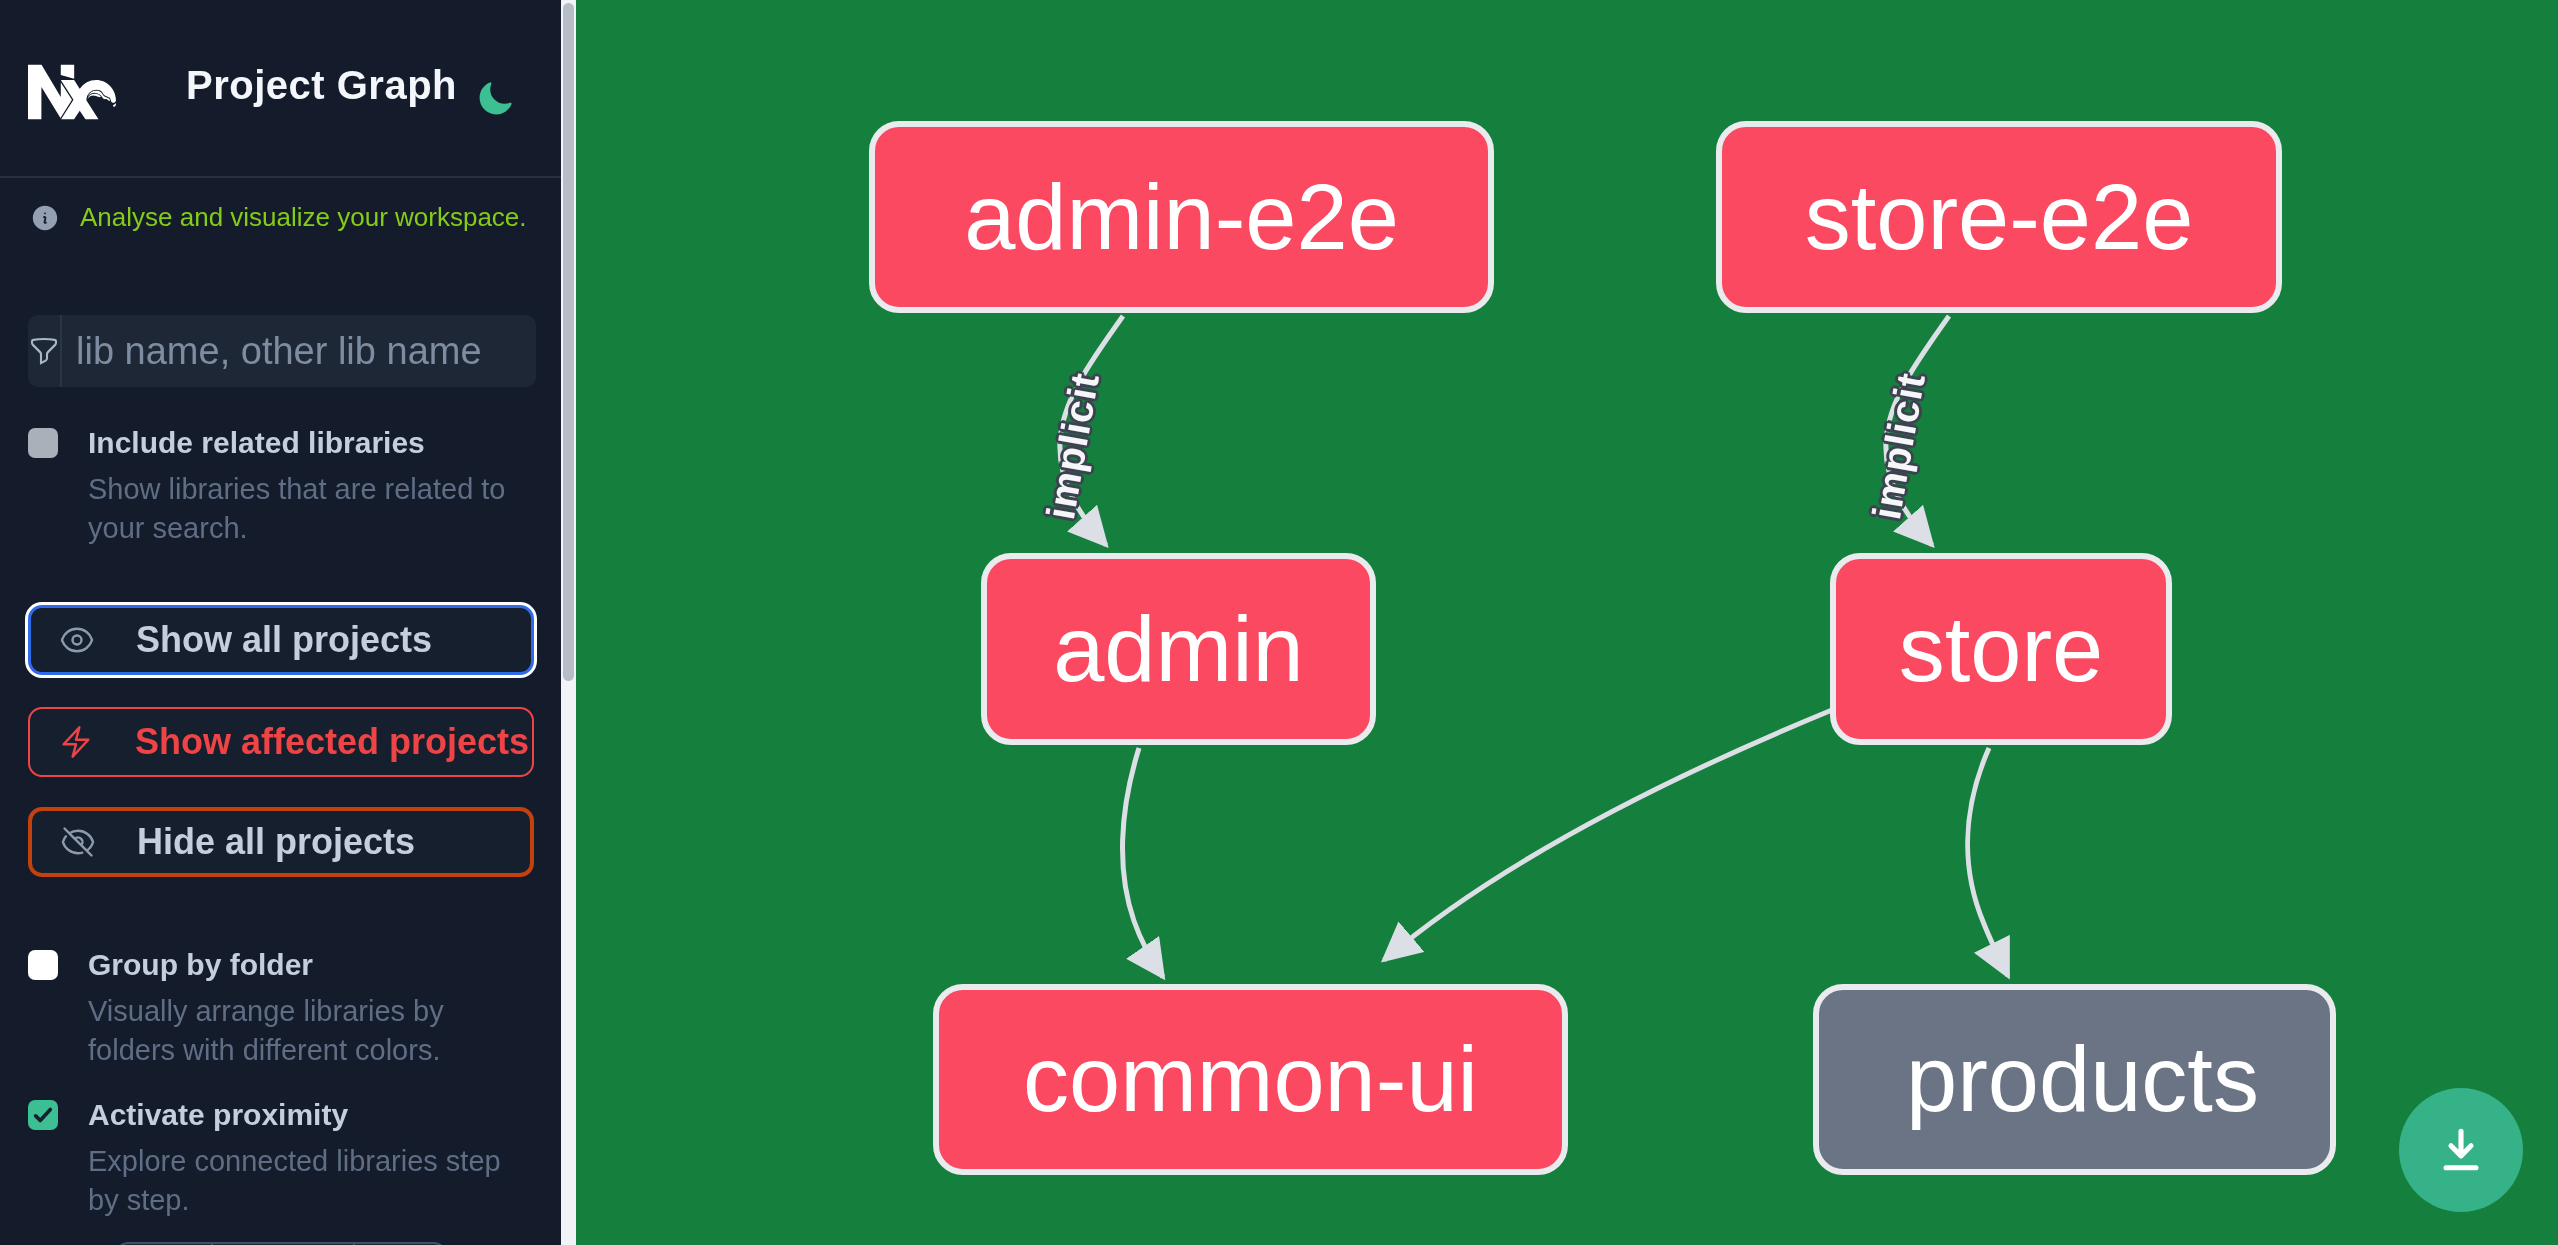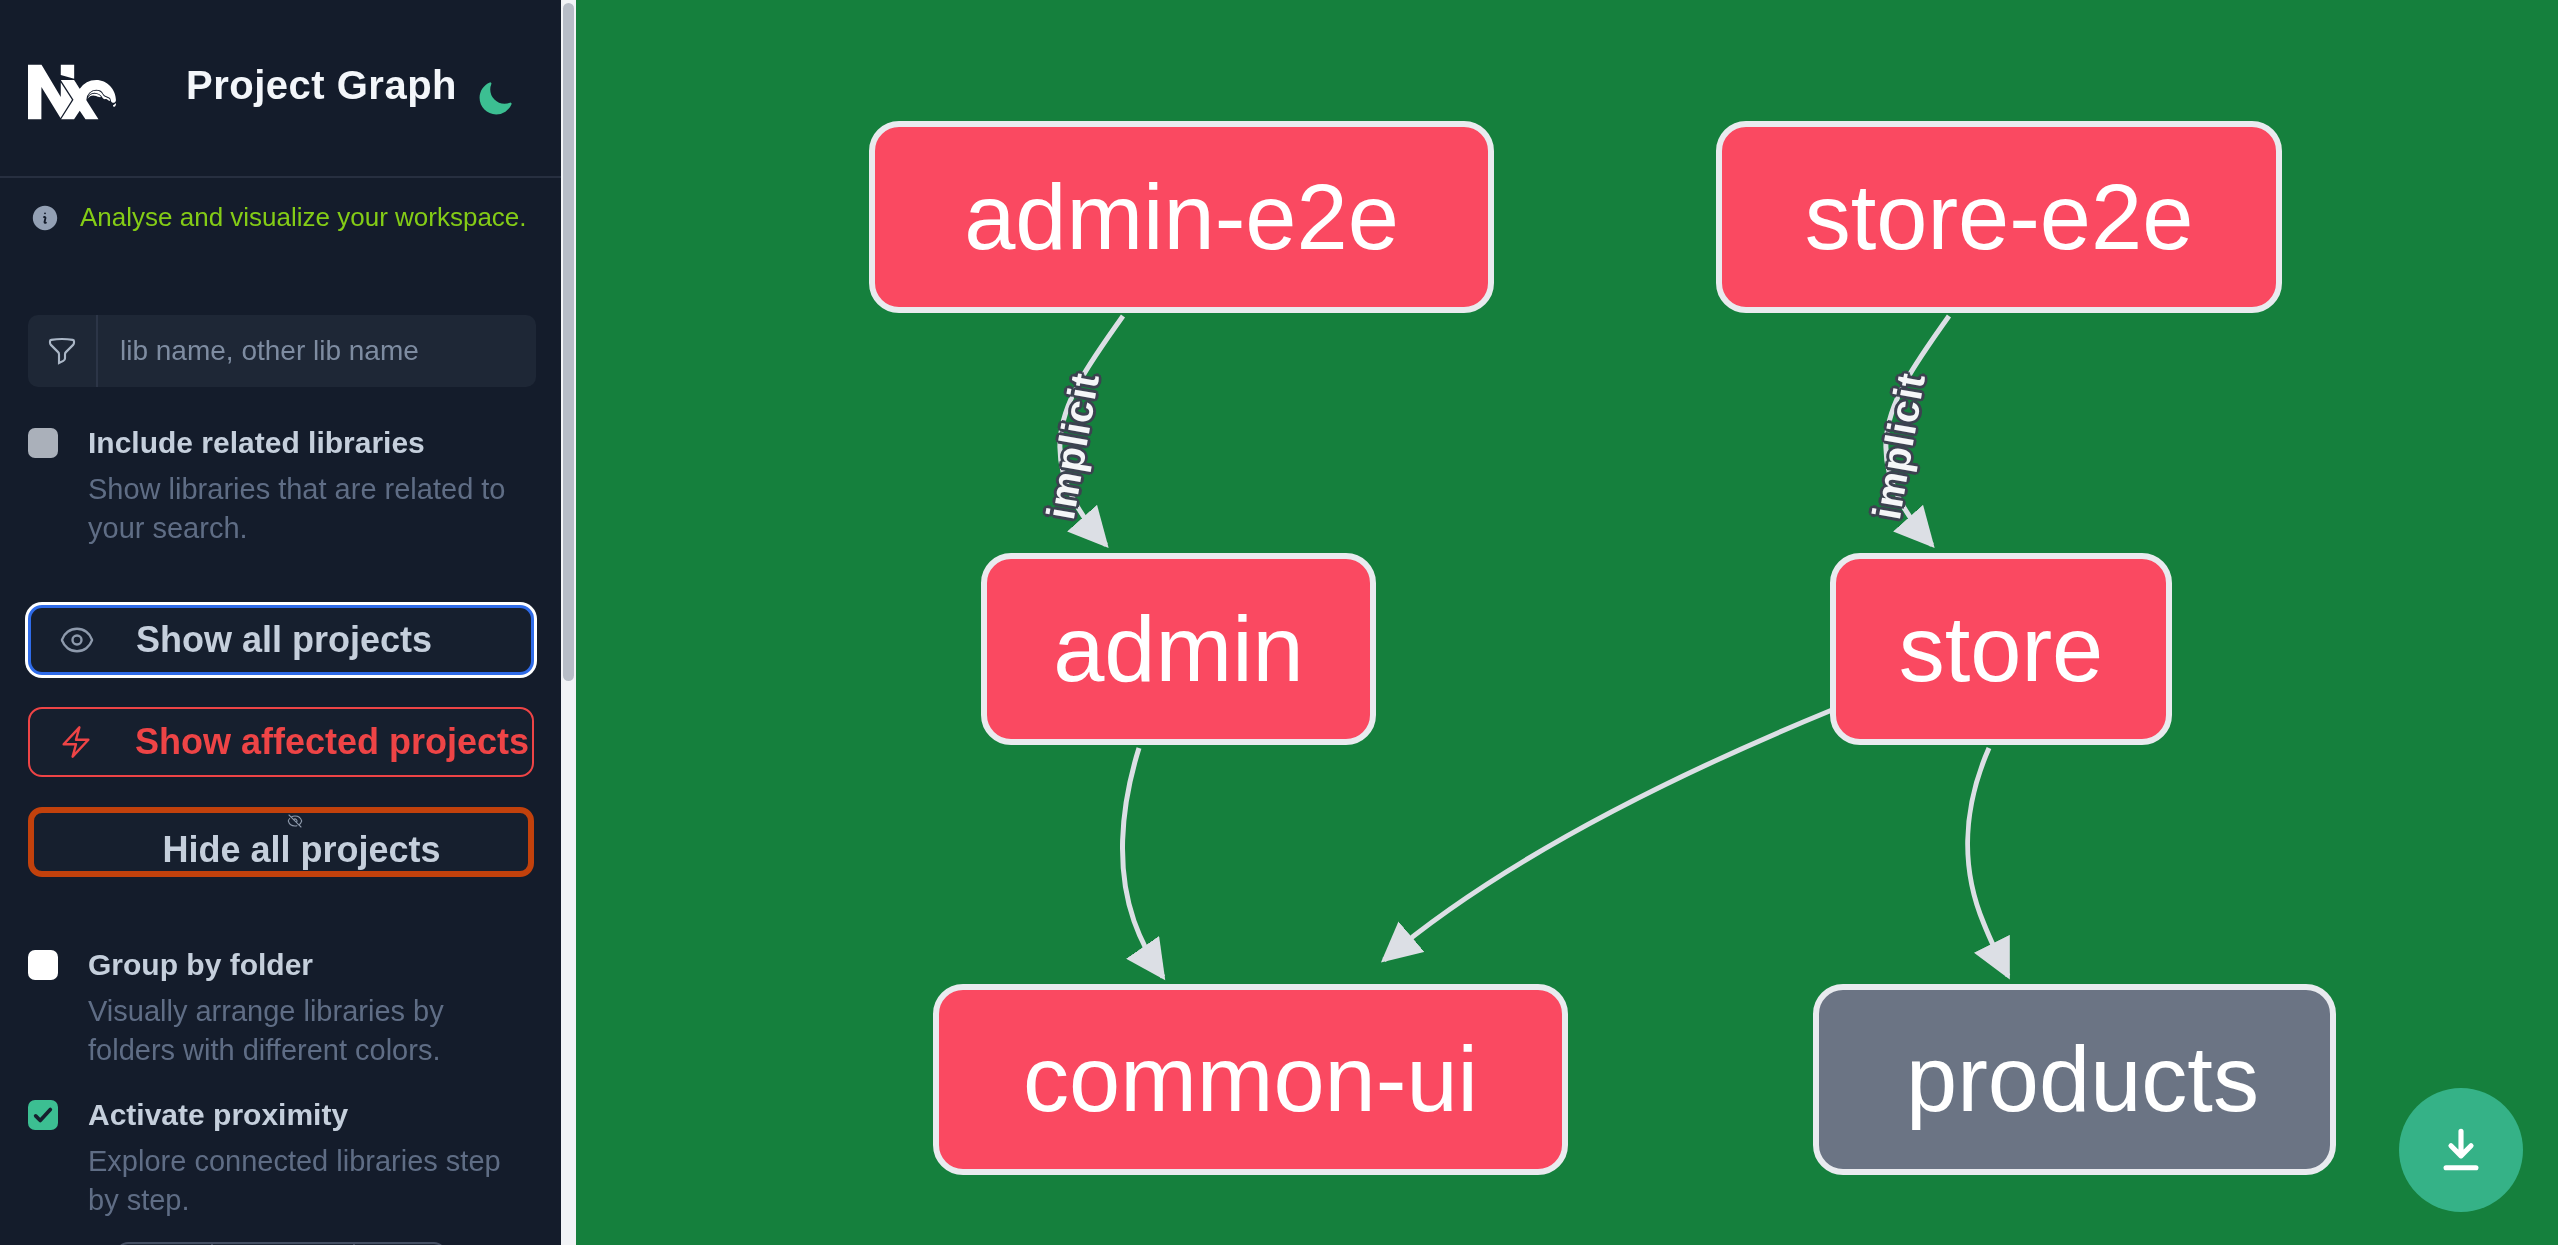--- a/index.html
+++ b/index.html
@@ -24,42 +24,42 @@
   .info-row { position:absolute; left:30px; top:202px; width:510px; display:flex; align-items:center; }
   .info-icon { width:30px; height:30px; flex:0 0 30px; }
   .info-text { margin-left:20px; font-size:26px; color:#84cc16; }
 
   .search-box { position:absolute; left:28px; top:315px; width:508px; height:72px;
                 background:#1e2736; border-radius:10px; display:flex; overflow:hidden; }
   .search-icon-cell { width:70px; height:100%; display:flex; align-items:center; justify-content:center;
                 border-right:2px solid #2c3547; }
   .search-icon-cell svg { width:32px; height:32px; }
   .search-box input { flex:1; background:transparent; border:none; outline:none;
-                padding:0 0 0 22px; font-size:28px; color:#3b82f6;
+                padding:0 0 0 14px; font-size:38px; color:#3b82f6;
                 font-family:"Liberation Sans", sans-serif; }
   .search-box input::placeholder { color:#7e8ca1; }
 
   .toggle-row { position:absolute; left:28px; width:508px; }
   .toggle-head { display:flex; align-items:center; }
   .checkbox { width:30px; height:30px; border-radius:7px; flex:0 0 30px; }
   .checkbox.unchecked-dim { background:#aab0ba; }
   .checkbox.unchecked { background:#ffffff; }
   .checkbox.checked { background:#3cbf92; display:flex; align-items:center; justify-content:center; }
   .checkbox.checked svg { width:22px; height:22px; }
   .toggle-label { margin-left:30px; font-size:30px; font-weight:700; color:#c5cfdc; }
   .toggle-desc { margin-left:60px; margin-top:10px; font-size:29px; line-height:39px; color:#5f6d85; width:430px; }
 
   .sb-btn { position:absolute; left:28px; width:506px; height:70px; border-radius:14px;
             background:#161f2e; display:flex; align-items:center; cursor:pointer; }
   .sb-btn svg { width:36px; height:36px; margin-left:28px; }
   .sb-btn .lbl { margin-left:41px; font-size:36px; font-weight:700; color:#c5cfdc; }
   .btn-show-all  { top:605px; border:3px solid #2f6be8; box-shadow:0 0 0 3px #ffffff; }
   .btn-affected  { top:707px; border:2px solid #ee4446; }
   .btn-affected .lbl { color:#ee4446; }
-  .btn-hide-all  { top:807px; border:6px solid #c2410c;flex-direction:column; }
+  .btn-hide-all  { top:807px; border:4px solid #c2410c; }
 
   .segmented { position:absolute; left:116px; top:1242px; width:330px; height:26px;
                display:flex; }
   .segmented .seg { background:#1c2534; border:2px solid #454f63; border-bottom:none; }
   .segmented .seg:first-child { width:97px; border-radius:12px 0 0 0; }
   .segmented .seg:nth-child(2) { width:142px; border-left:none; }
   .segmented .seg:last-child { width:91px; border-left:none; border-radius:0 12px 0 0; }
 
   
   .canvas { position:absolute; left:576px; top:0; width:1982px; height:1245px;

